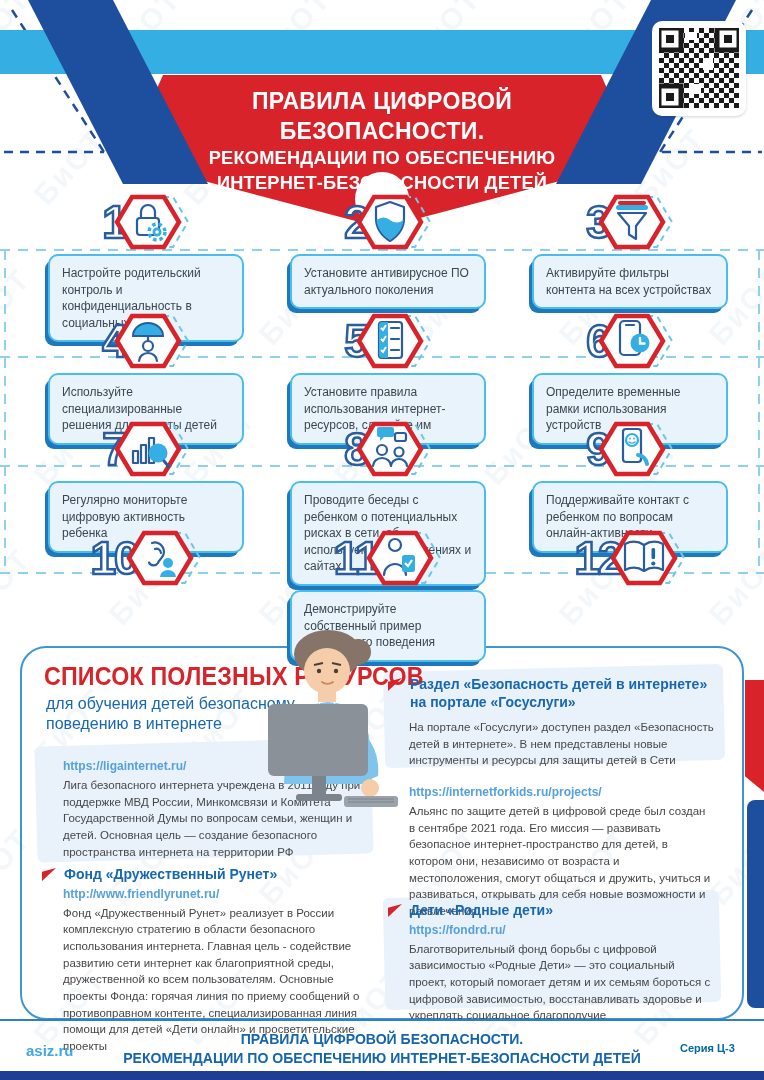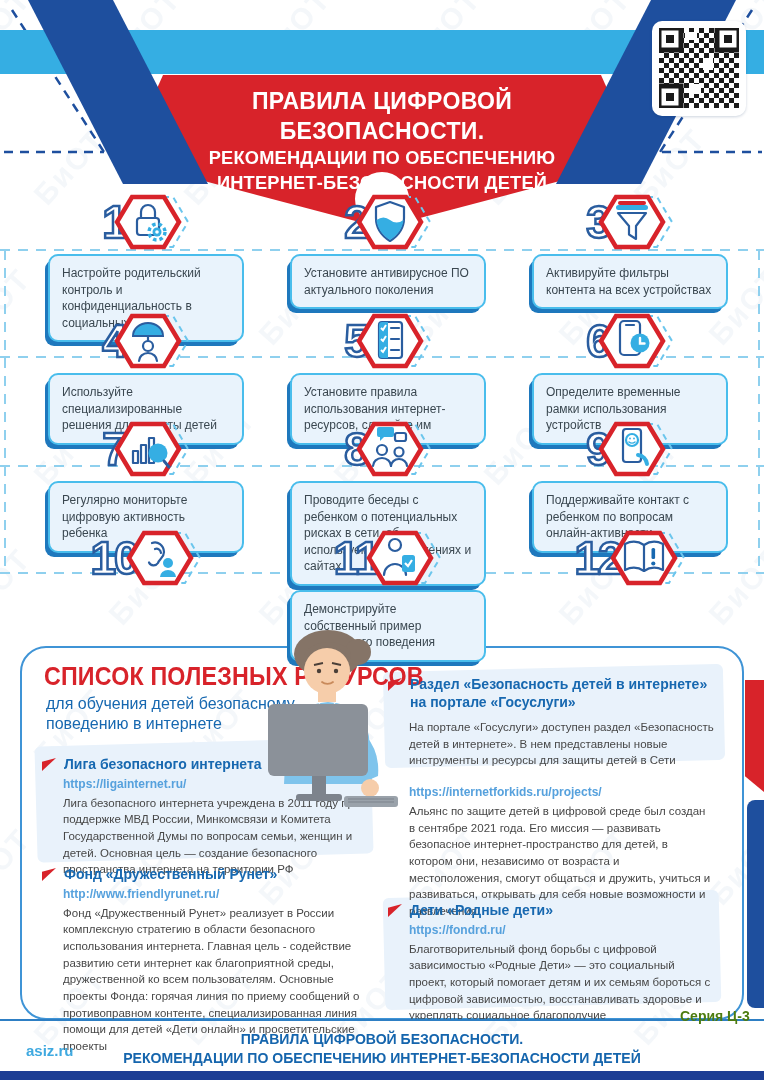--- a/index.html
+++ b/index.html
@@ -54,21 +54,21 @@
   .char-svg{left:248px;top:626px;z-index:4;}
   .ribbon-red{left:745px;top:680px;width:19px;height:112px;background:#d8232a;
     clip-path:polygon(0 0,100% 0,100% 100%,0 86%);z-index:5;}
   .ribbon-blue{left:747px;top:800px;width:17px;height:208px;background:#1e4f9e;
     border-radius:8px 0 0 8px;z-index:5;}
   
   .foot-line{left:0;top:1019px;width:764px;height:2px;background:#2e7fc4;z-index:4;}
   .foot-site{left:26px;top:1042px;font-size:15px;font-weight:bold;color:#3fa9e0;z-index:4;text-align:right;}
   .foot-center{left:0;top:1030px;width:764px;text-align:center;font-size:14.5px;font-weight:bold;
     color:#1565ad;line-height:1.3;z-index:4;transform:scaleX(.97);}
-  .foot-series{left:680px;top:1008px;font-size:14px;font-weight:bold;color:#4d7c0f;z-index:4;}
+  .foot-series{left:680px;top:1042px;font-size:11px;font-weight:bold;color:#0369a1;z-index:4;}
   .foot-bar{left:0;top:1071px;width:764px;height:9px;background:#1d3e94;z-index:4;}
   svg .st{stroke:#2a5d9f;stroke-width:2.2;fill:none;stroke-linecap:round;stroke-linejoin:round;}
   svg .ac{fill:#35aee3;}
 </style>
 </head>
 <body>
 
 <div id="poster">
 
   <div id="wm-layer">
@@ -384,24 +384,20 @@
     <path d="M118,110 q14,16 12,40 l-14,6 z" fill="#7fc4ec"></path>
     <rect x="20" y="78" width="100" height="72" rx="6" fill="#8b9199"></rect>
     <rect x="64" y="150" width="14" height="18" fill="#7d838c"></rect>
     <rect x="48" y="168" width="46" height="7" rx="3" fill="#7d838c"></rect>
     <circle cx="122" cy="162" r="9" fill="#f6cdaa"></circle>
     <rect x="96" y="170" width="54" height="11" rx="3" fill="#9aa2aa"></rect>
     <path d="M100,173 h46 M100,176 h46" stroke="#7d838c" stroke-width="1"></path>
   </svg>
 
   <div class="res-item" style="left:42px;top:756px;width:330px;">
-    <div class="res-head">
-      <span class="tri"></span>
-      <h3 class="res-h">Лига безопасного интернета</h3>
-    </div>
     <a class="res-link" href="#">https://ligainternet.ru/</a>
     <p class="res-desc">Лига безопасного  интернета учреждена в 2011 году при поддержке МВД России, Минкомсвязи и Комитета Государственной Думы по вопросам семьи, женщин и детей. Основная цель — создание безопасного пространства  интернета на территории РФ</p>
   </div>
 
   <div class="res-item" style="left:42px;top:866px;width:330px;">
     <div class="res-head">
       <span class="tri"></span>
       <h3 class="res-h">Фонд «Дружественный Рунет»</h3>
     </div>
     <a class="res-link" href="#">http://www.friendlyrunet.ru/</a>

